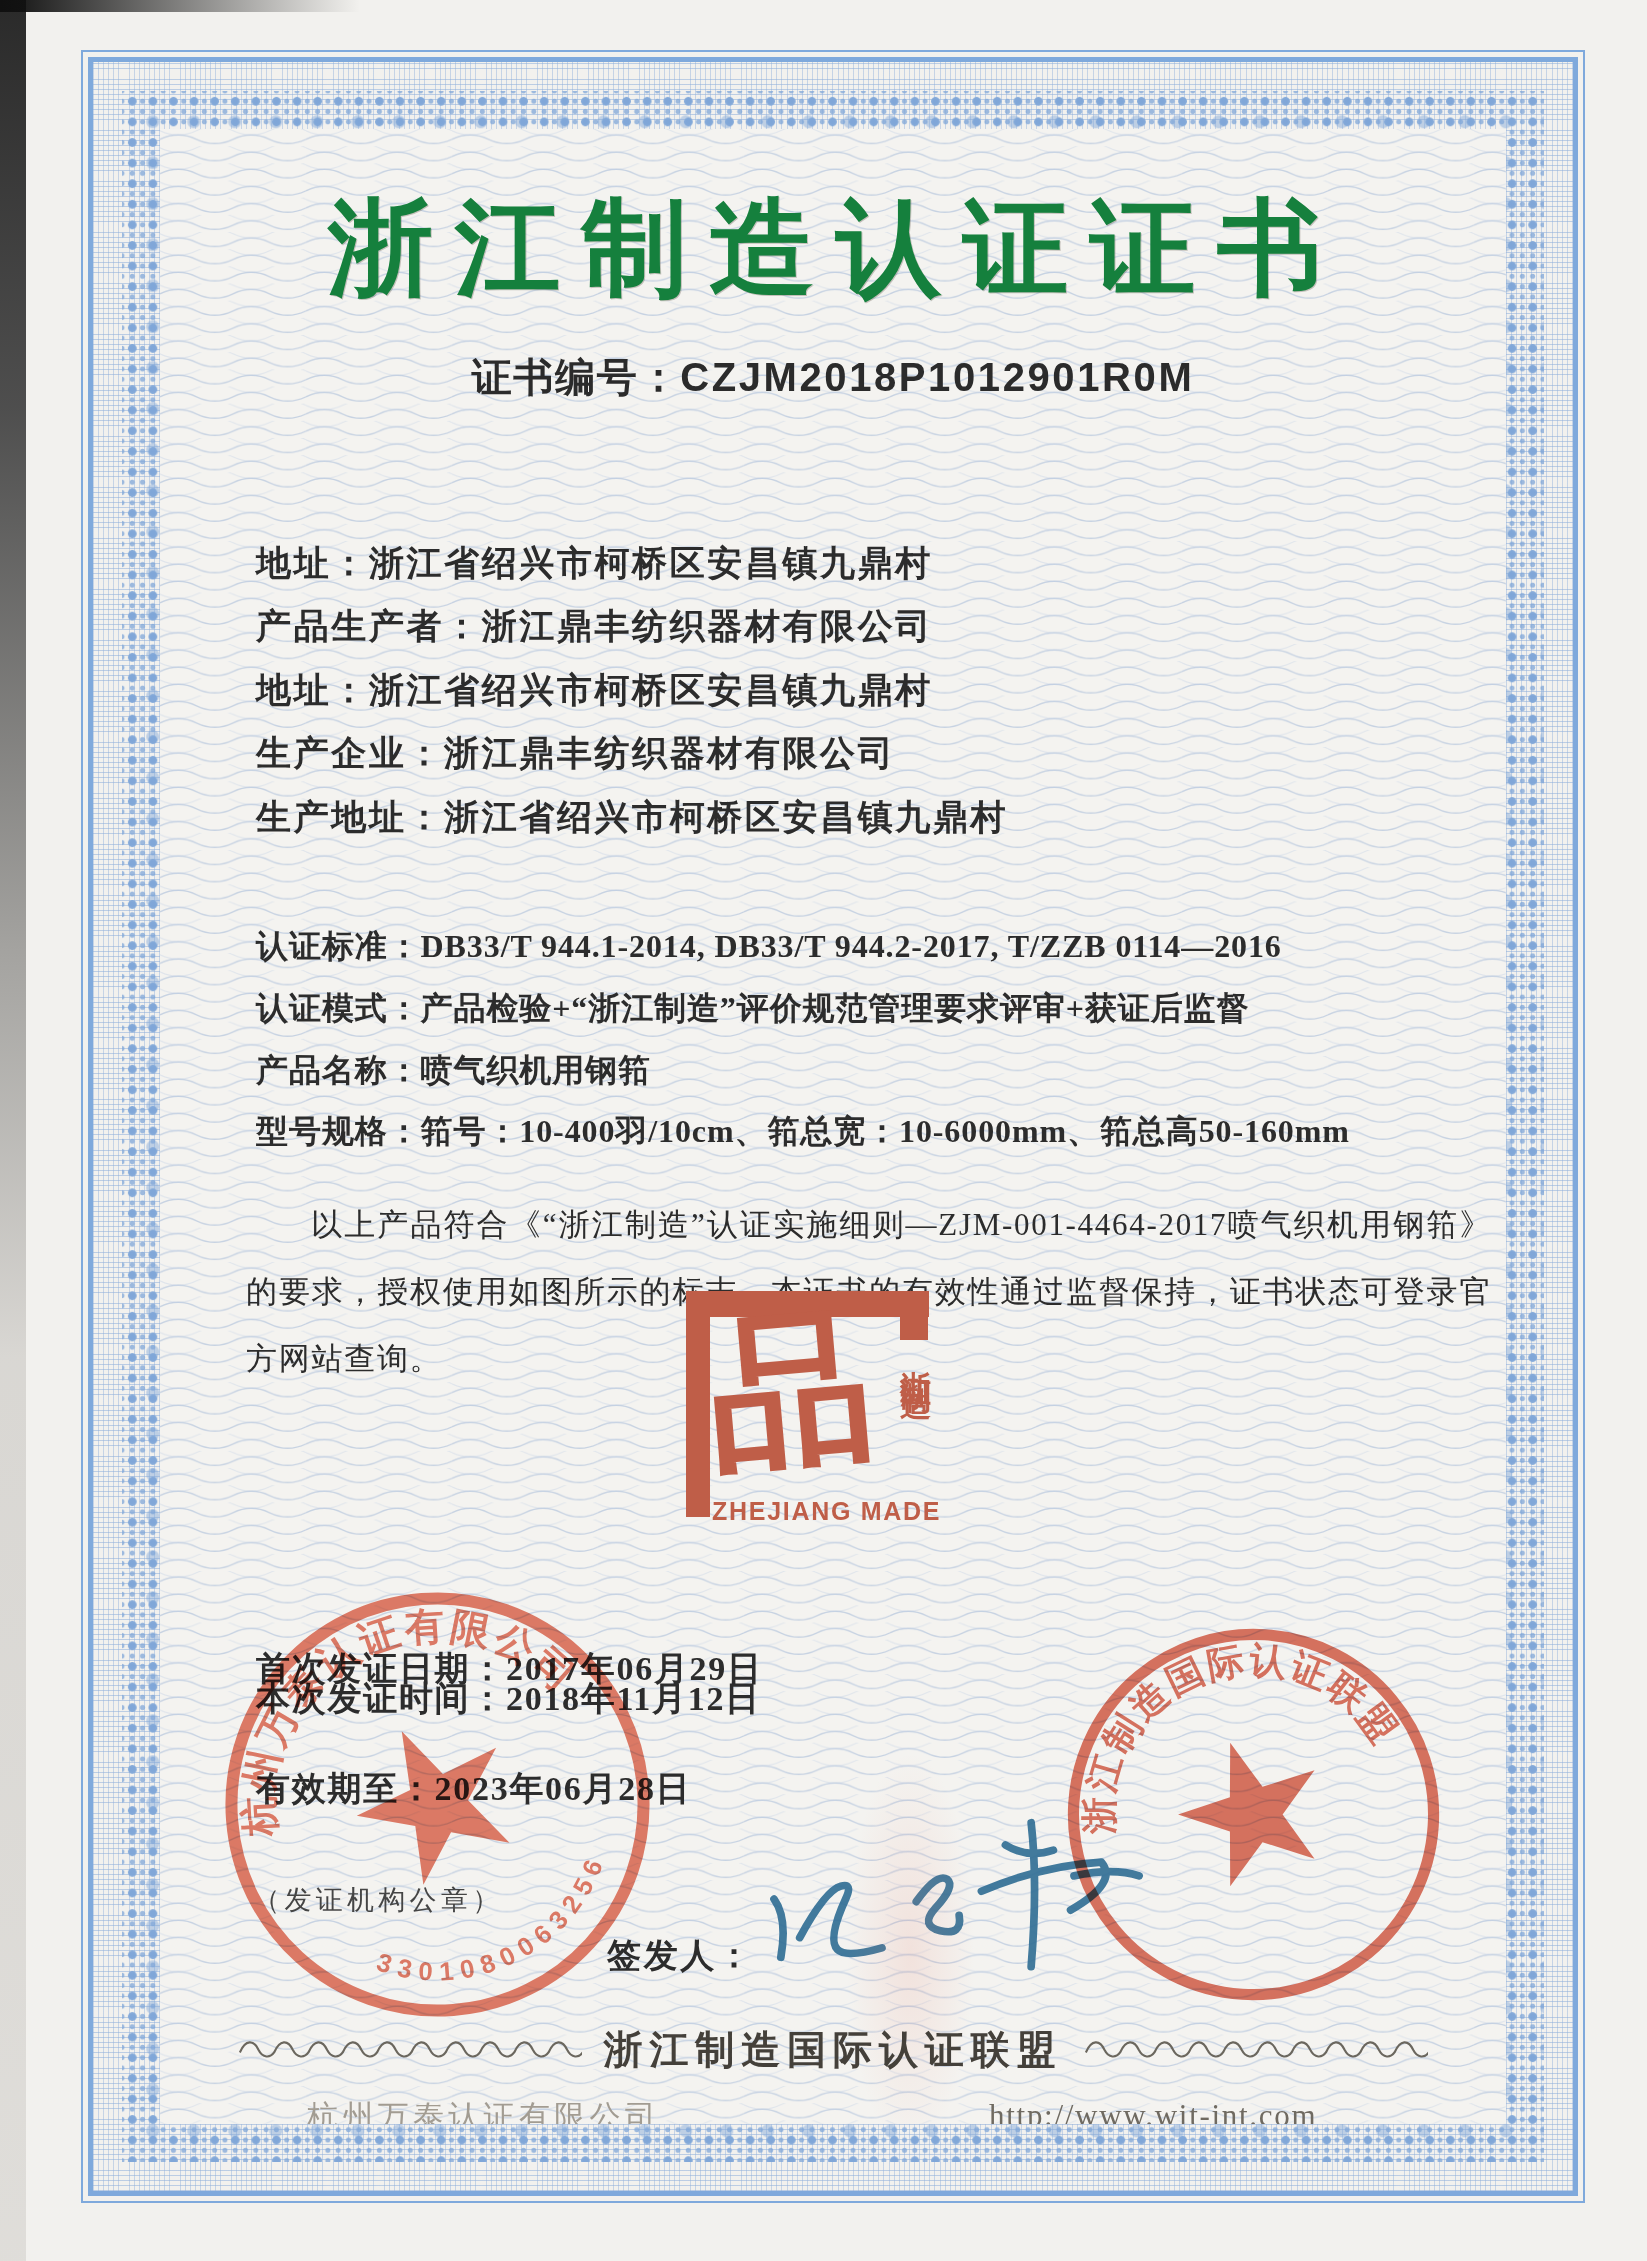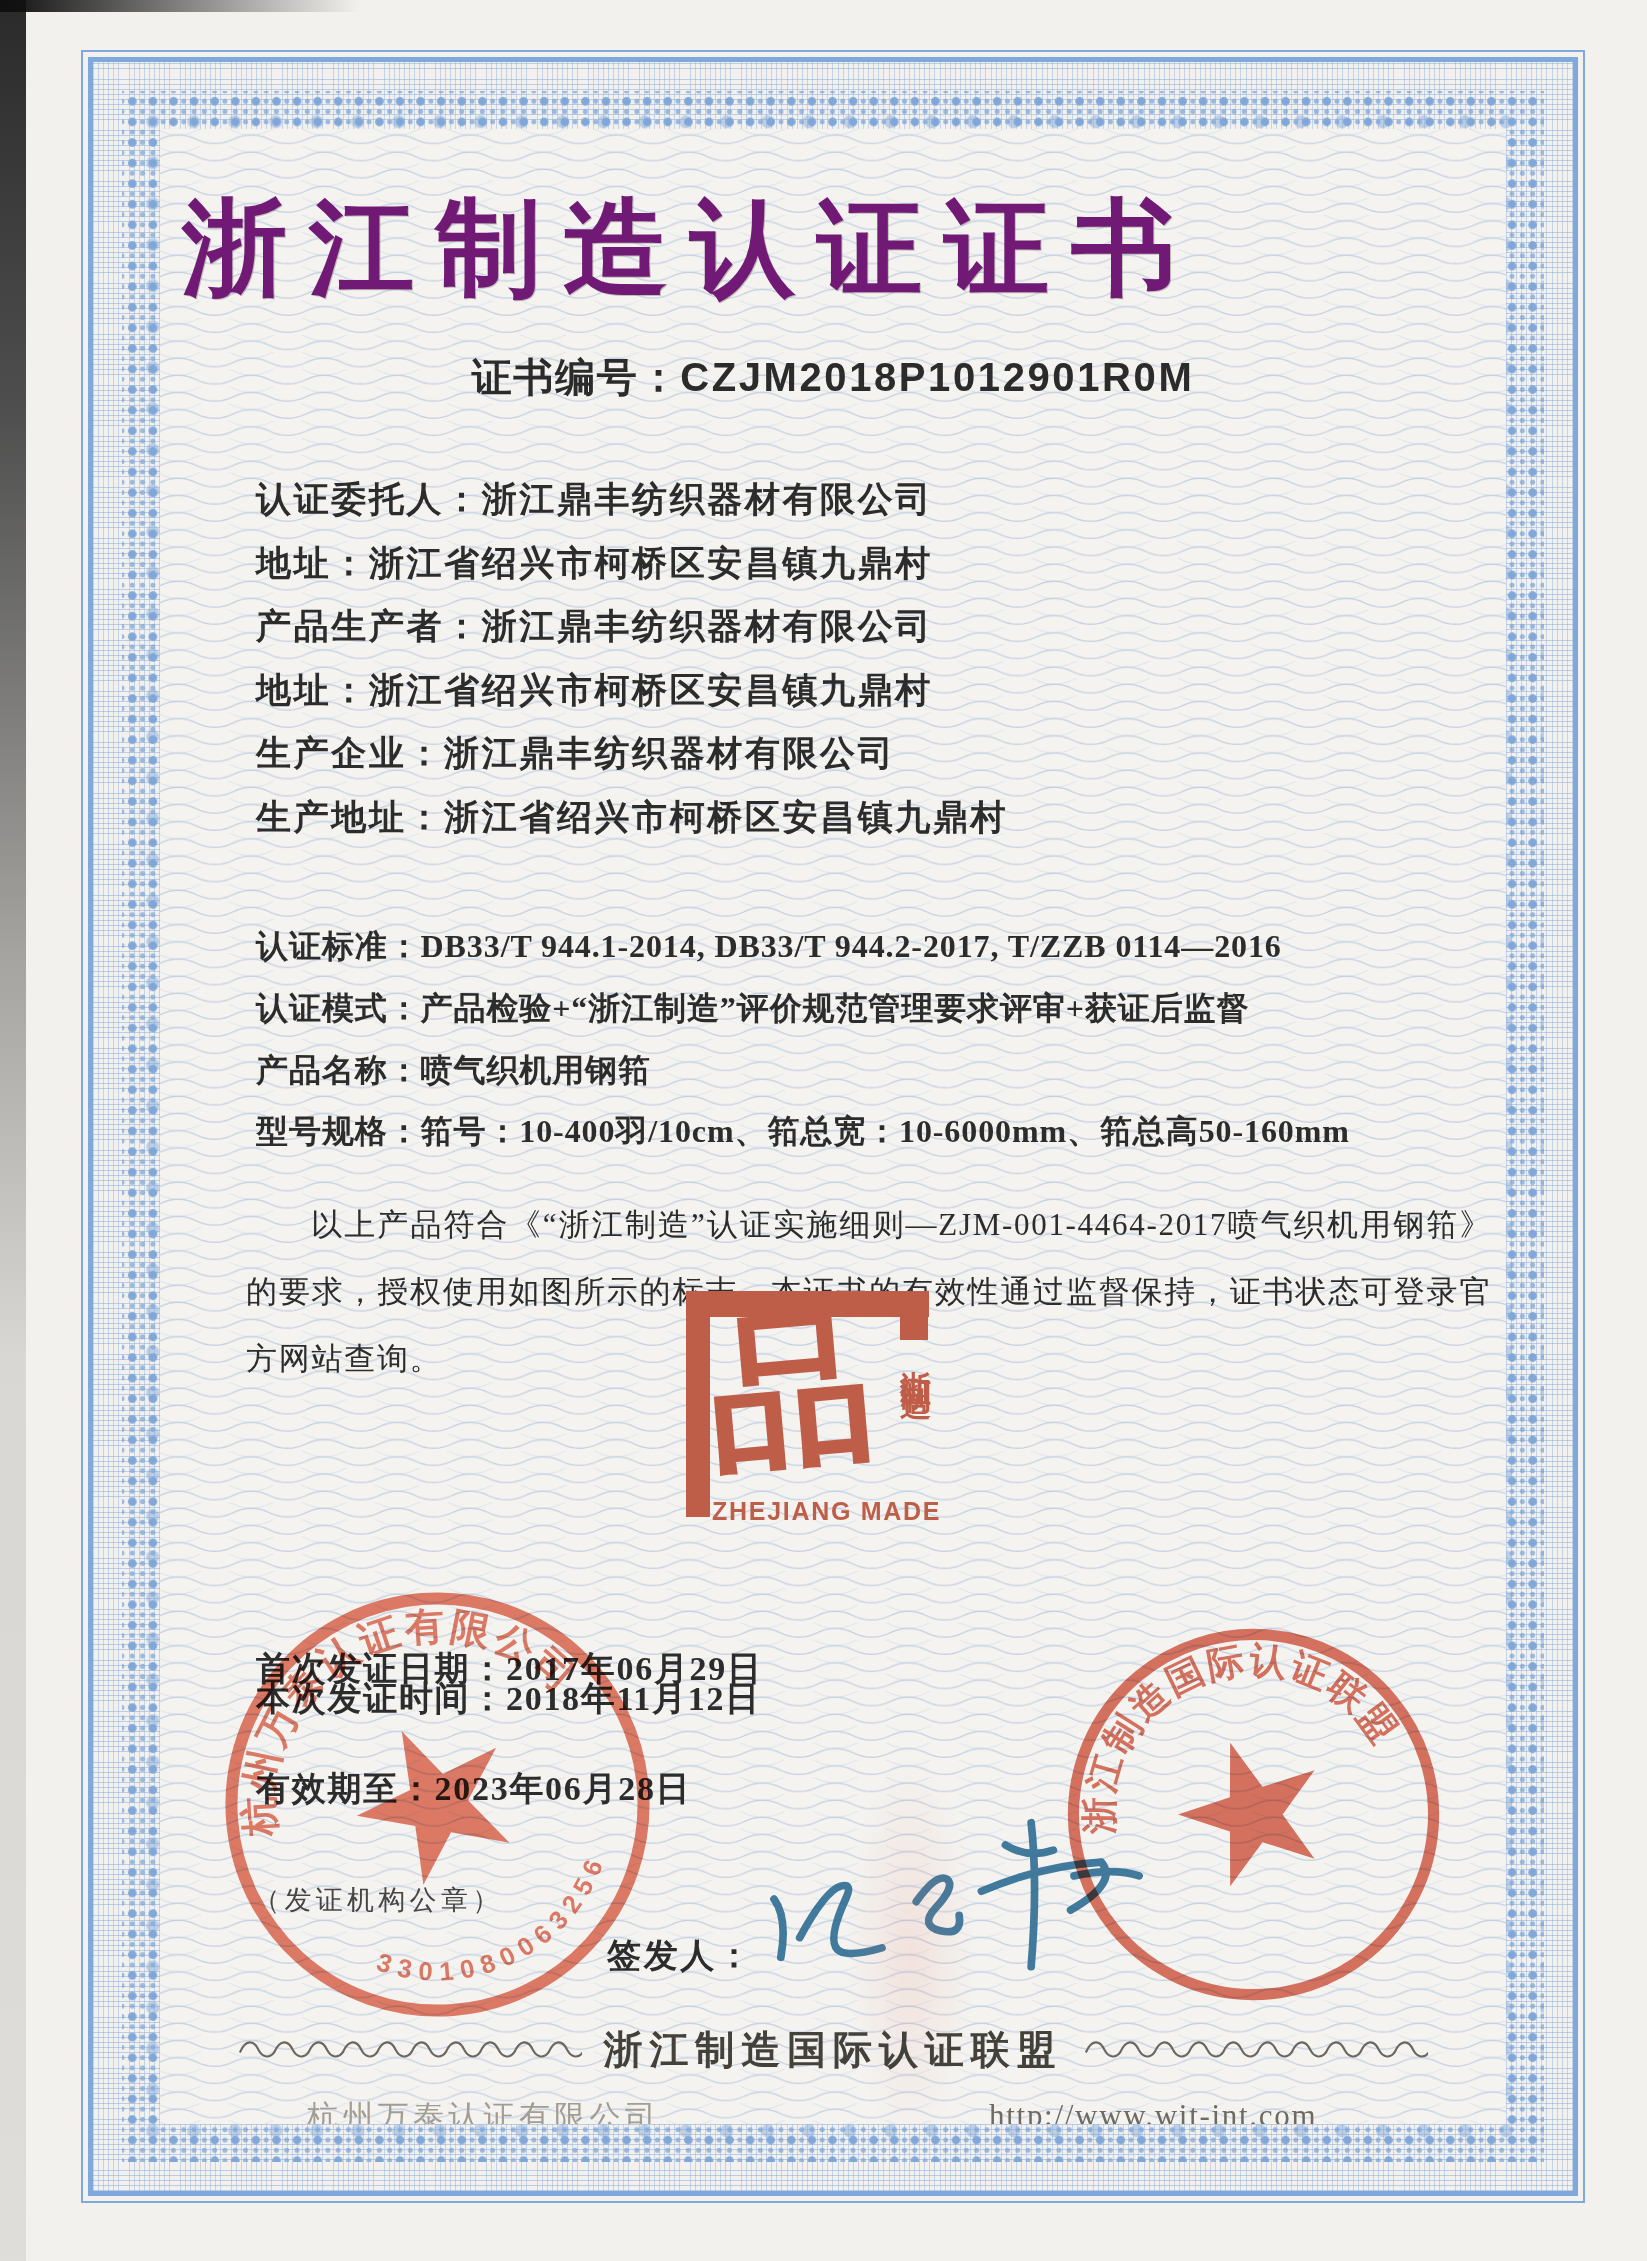--- a/index.html
+++ b/index.html
@@ -45,23 +45,23 @@
     background-position: 0 0, 5.1px 5.1px, 10.3px 10.3px;
   }
   .inner {
     position:relative; width:100%; height:100%;
     background:#f4f3f0; overflow:hidden;
   }
   .wave-bg { position:absolute; inset:0; width:100%; height:100%; }
 
   
   .title {
-    left:0; right:16px; top:50px; text-align:left;
+    left:0; right:16px; top:50px; text-align:center;
     font-size:105px; font-weight:700; letter-spacing:22px; padding-left:22px;
-    color:#701a75; white-space:nowrap;
+    color:#15803d; white-space:nowrap;
     text-shadow:0.9px 0.9px 0 rgba(106,96,85,.35);
   }
   .certno {
     left:0; right:0; top:221px; text-align:center;
     font-size:40px; font-weight:700; color:#2b2b2b; white-space:nowrap;
     letter-spacing:1.7px;
   }
   .certno .num { font-family:"Liberation Sans", sans-serif; font-weight:700; letter-spacing:2.6px; }
 
   .info-line {
@@ -138,21 +138,20 @@
                 </pattern>
               </defs>
               <rect x="0" y="0" width="100%" height="100%" fill="url(#waves)"></rect>
             </svg>
 
             <div class="abs title">浙江制造认证证书</div>
             <div class="abs certno">
               <span>证书编号：</span><span class="num">CZJM2018P1012901R0M</span>
             </div>
 
-            <div class="abs info-line" style="top:347px">认证委托人：浙江鼎丰纺织器材有限公司</div>
             <div class="abs info-line" style="top:411px">地址：浙江省绍兴市柯桥区安昌镇九鼎村</div>
             <div class="abs info-line" style="top:474px">产品生产者：浙江鼎丰纺织器材有限公司</div>
             <div class="abs info-line" style="top:538px">地址：浙江省绍兴市柯桥区安昌镇九鼎村</div>
             <div class="abs info-line" style="top:601px">生产企业：浙江鼎丰纺织器材有限公司</div>
             <div class="abs info-line" style="top:665px">生产地址：浙江省绍兴市柯桥区安昌镇九鼎村</div>
 
             <div class="abs spec-line" style="top:796px">认证标准：DB33/T 944.1-2014, DB33/T 944.2-2017, T/ZZB 0114—2016</div>
             <div class="abs spec-line" style="top:920px">产品名称：喷气织机用钢筘</div>
             <div class="abs spec-line" style="top:858px">认证模式：产品检验+“浙江制造”评价规范管理要求评审+获证后监督</div>
             <div class="abs spec-line" style="top:981px">型号规格：筘号：10-400羽/10cm、筘总宽：10-6000mm、筘总高50-160mm</div>

